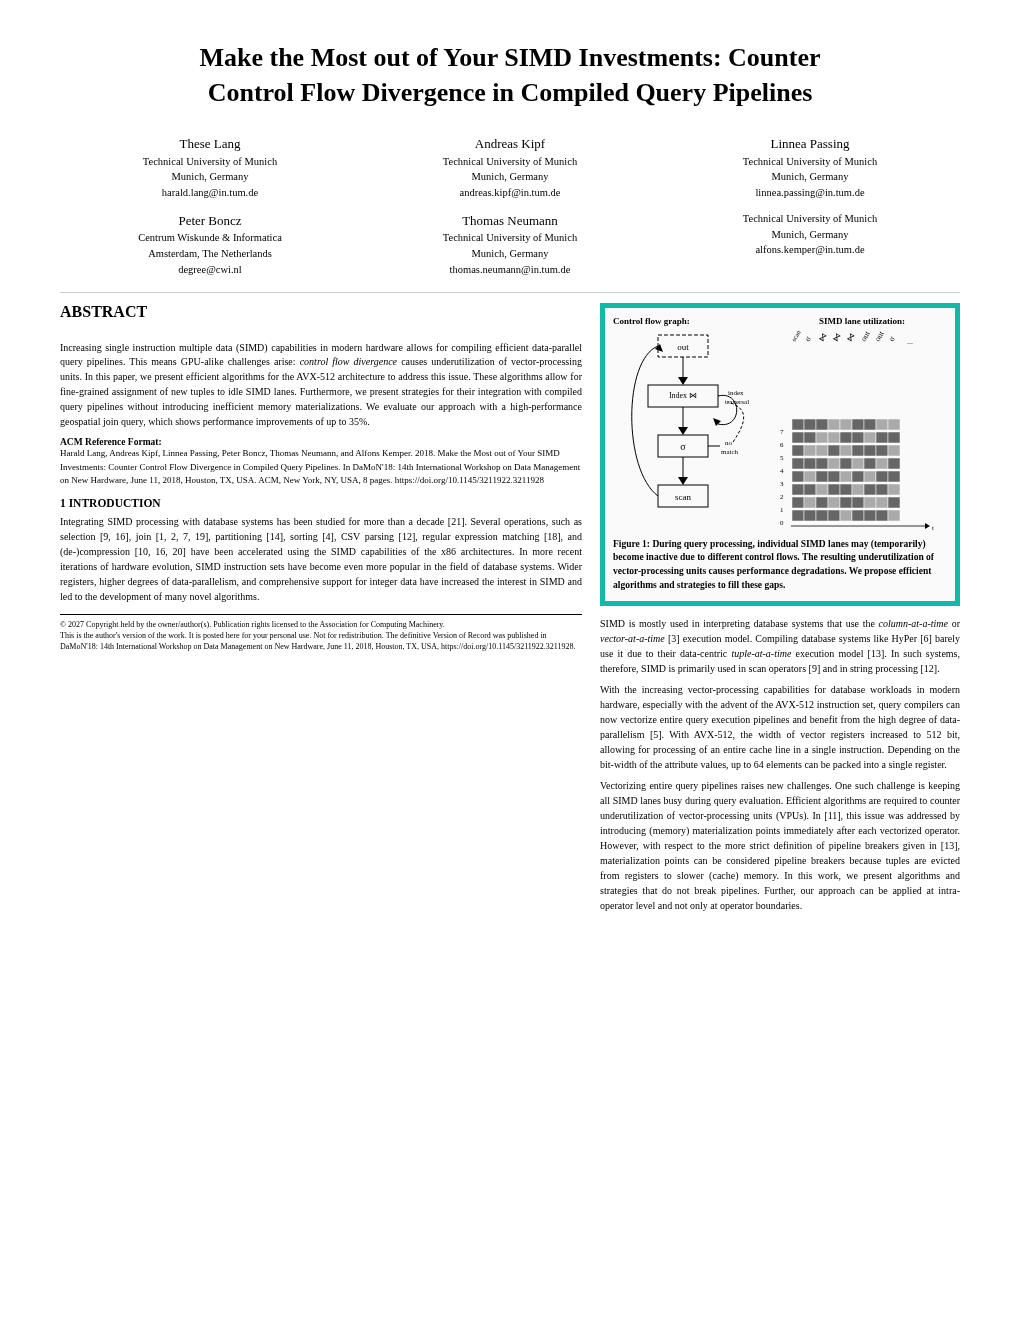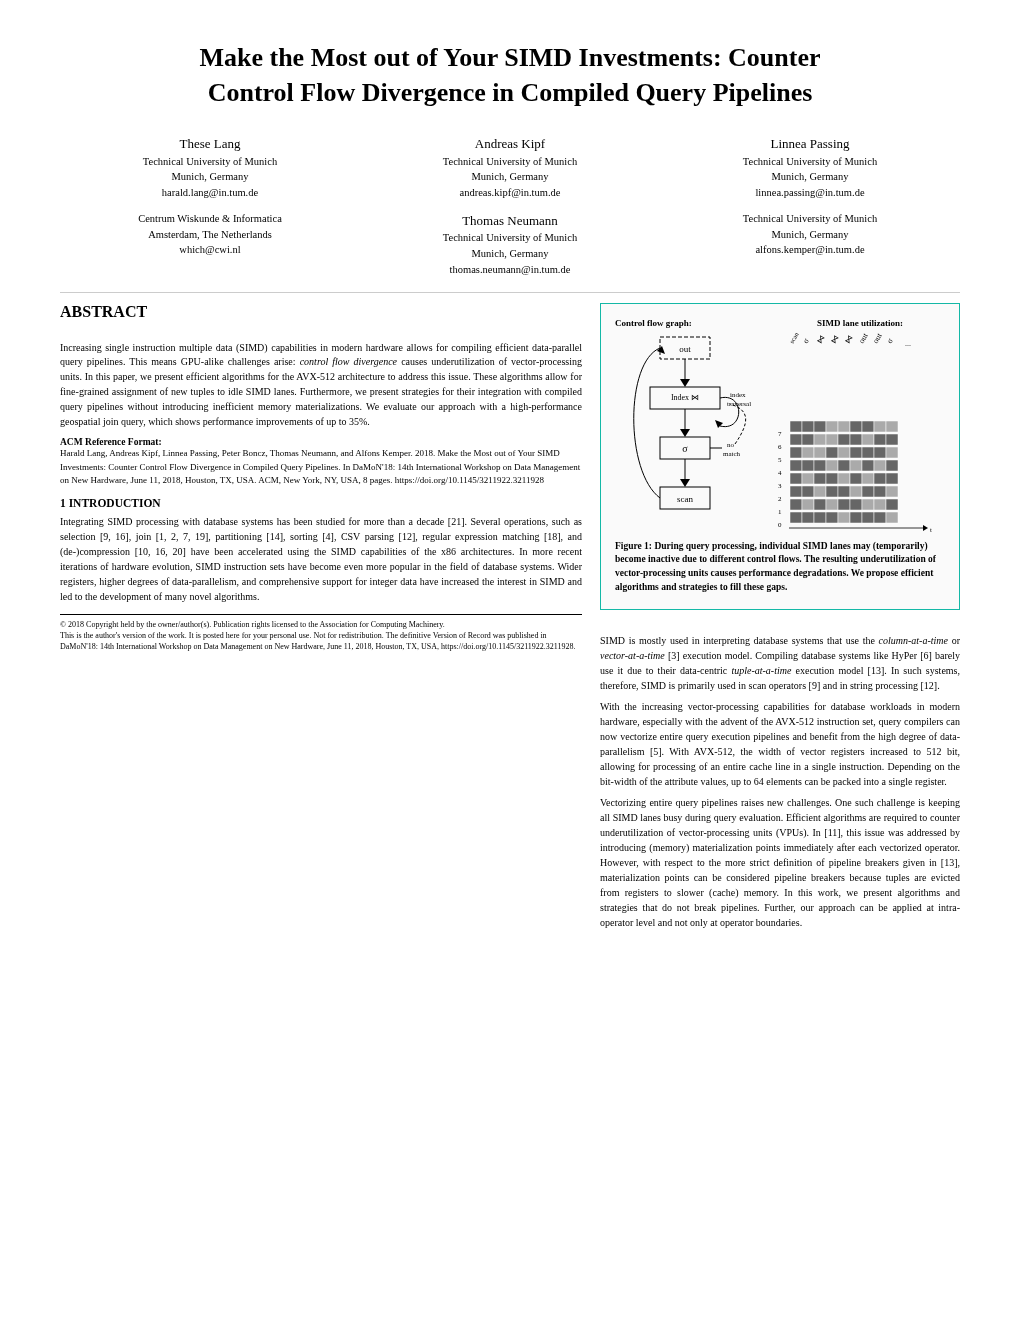--- a/index.html
+++ b/index.html
@@ -70,23 +70,23 @@
     }
     .acm-ref-title {
       font-size: 9.5px;
       font-weight: bold;
     }
     .acm-ref-text {
       font-size: 9px;
       line-height: 1.45;
     }
     .figure-box {
-      border: 1px solid #14b8a6;
-      padding: 14px;
-      margin-bottom: 23px;
+      border: 5px solid #14b8a6;
+      padding: 8px;
+      margin-bottom: 10px;
       background: #fafafa;
     }
     .figure-inner {
       display: flex;
       gap: 6px;
     }
     .figure-caption {
       font-size: 9.5px;
       line-height: 1.45;
       margin-top: 6px;
@@ -158,23 +158,24 @@
   <div class="author-block">
     <div class="author-name">Linnea Passing</div>
     <div>Technical University of Munich</div>
     <div>Munich, Germany</div>
     <div>linnea.passing@in.tum.de</div>
   </div>
 </div>
 
 <div class="authors-row">
   <div class="author-block">
+    <div class="author-name">Peter Boncz</div>
     <div>Centrum Wiskunde &amp; Informatica</div>
     <div>Amsterdam, The Netherlands</div>
-    <div>which@cwi.nl</div>
+    <div>degree@cwi.nl</div>
   </div>
   <div class="author-block">
     <div class="author-name">Thomas Neumann</div>
     <div>Technical University of Munich</div>
     <div>Munich, Germany</div>
     <div>thomas.neumann@in.tum.de</div>
   </div>
   <div class="author-block">
     <div>Technical University of Munich</div>
     <div>Munich, Germany</div>
@@ -199,21 +200,21 @@
     </div>
 
     <div class="intro-heading">1 INTRODUCTION</div>
     <div class="body-text">
       <p>
         Integrating SIMD processing with database systems has been studied for more than a decade [21]. Several operations, such as selection [9, 16], join [1, 2, 7, 19], partitioning [14], sorting [4], CSV parsing [12], regular expression matching [18], and (de-)compression [10, 16, 20] have been accelerated using the SIMD capabilities of the x86 architectures. In more recent iterations of hardware evolution, SIMD instruction sets have become even more popular in the field of database systems. Wider registers, higher degrees of data-parallelism, and comprehensive support for integer data have increased the interest in SIMD and led to the development of many novel algorithms.
       </p>
     </div>
 
     <div class="footer-note">
-      <div>© 2018 Copyright held by the owner/author(s). Publication rights licensed to the Association for Computing Machinery.</div>
+      <div>© 2027 Copyright held by the owner/author(s). Publication rights licensed to the Association for Computing Machinery.</div>
       <div>This is the author's version of the work. It is posted here for your personal use. Not for redistribution. The definitive Version of Record was published in DaMoN'18: 14th International Workshop on Data Management on New Hardware, June 11, 2018, Houston, TX, USA, https://doi.org/10.1145/3211922.3211928.</div>
     </div>
   </div>
 
   <div class="col-right">
 
     <div class="figure-box">
       <div class="figure-inner">
 
         <div class="cfg-container">

